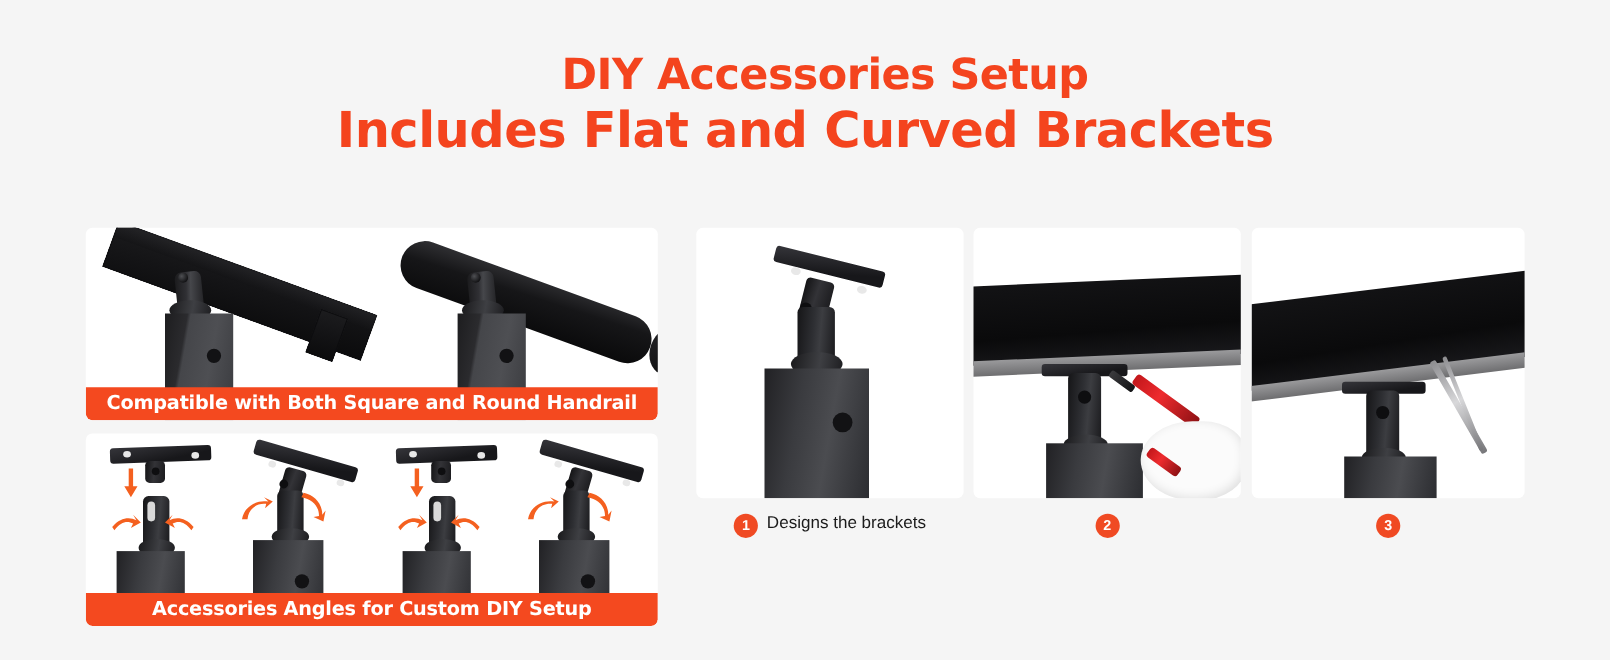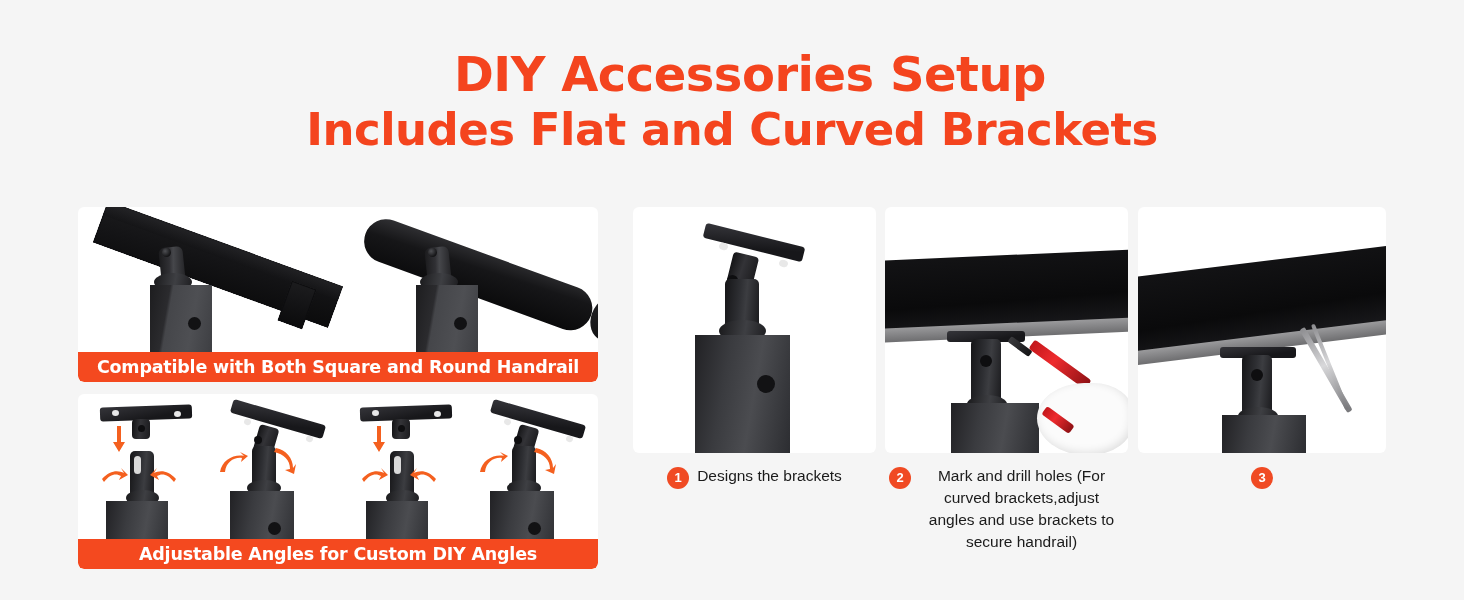--- a/index.html
+++ b/index.html
@@ -17,21 +17,21 @@
     position:absolute;left:0;top:46px;width:1464px;
     text-align:center;
   }
   .title-line{
     font-family:"DejaVu Sans", sans-serif;
     font-weight:bold;
     color:#f4441e;
     letter-spacing:-0.5px;
     line-height:1.18;
   }
-  .title-line.l1{font-size:48px;margin-left:36px;}
+  .title-line.l1{font-size:39px;margin-left:36px;}
   .title-line.l2{font-size:45px;}
 
   
   .left-col{position:absolute;left:78px;top:207px;width:520px;}
 
   .photo-card{
     position:relative;
     background:#ffffff;
     border-radius:6px;
     overflow:hidden;
@@ -344,21 +344,21 @@
               <path d="M2 20 C4 8, 16 2, 26 4 L22 0 L30 4 L23 10 L24 6 C16 5, 8 10, 7 20z" fill="#f4601f"></path>
             </svg>
         </span>
         <span class="arrow" style="left:456px;top:52px;">
           <svg class="arrow-svg" width="22" height="30" viewBox="0 0 22 30">
               <path d="M2 2 C12 4, 19 12, 19 22 L22 18 L20 28 L11 24 L16 23 C16 14, 10 8, 0 6z" fill="#f4601f"></path>
             </svg>
         </span>
       </div>
 
-      <div class="caption-bar">Adjustable Angles for Custom DIY Angles</div>
+      <div class="caption-bar">Accessories Angles for Custom DIY Setup</div>
     </div>
   </div>
 
   <div class="steps">
 
     <div class="step s1">
       <div class="step-photo">
         <div class="plate" style="left:70px;top:28px;width:102px;height:15px;transform:rotate(14deg);"></div>
         <div class="plate-hole" style="left:86px;top:36px;width:9px;height:7px;transform:rotate(14deg);"></div>
         <div class="plate-hole" style="left:146px;top:53px;width:9px;height:7px;transform:rotate(14deg);"></div>
@@ -384,21 +384,20 @@
         <div class="plate-hole dark" style="left:95px;top:148px;width:12px;height:12px;"></div>
         <div class="joint-cap" style="left:82px;top:188px;width:40px;height:18px;"></div>
         <div class="base-block" style="left:66px;top:196px;width:88px;height:50px;"></div>
         <div class="tool-tip" style="left:122px;top:136px;width:26px;height:7px;transform:rotate(36deg);"></div>
         <div class="tool-red" style="left:140px;top:152px;width:70px;height:11px;transform:rotate(36deg);"></div>
         <div class="glove" style="left:152px;top:176px;width:96px;height:72px;"></div>
         <div class="tool-red" style="left:156px;top:208px;width:34px;height:10px;transform:rotate(36deg);"></div>
       </div>
       <div class="step-caption">
         <div class="step-badge">2</div>
-        <div class="step-text">Mark and drill holes (For curved brackets,adjust angles and use brackets to secure handrail)</div>
       </div>
     </div>
 
     <div class="step s3">
       <div class="step-photo">
         <div class="wallrail" style="left:-14px;top:54px;width:286px;height:78px;transform:rotate(-7deg);"></div>
         <div class="wallrail-under" style="left:-14px;top:128px;width:286px;height:14px;transform:rotate(-7deg);"></div>
         <div class="plate" style="left:82px;top:140px;width:76px;height:11px;"></div>
         <div class="col" style="left:104px;top:148px;width:30px;height:62px;"></div>
         <div class="plate-hole dark" style="left:113px;top:162px;width:12px;height:12px;"></div>

